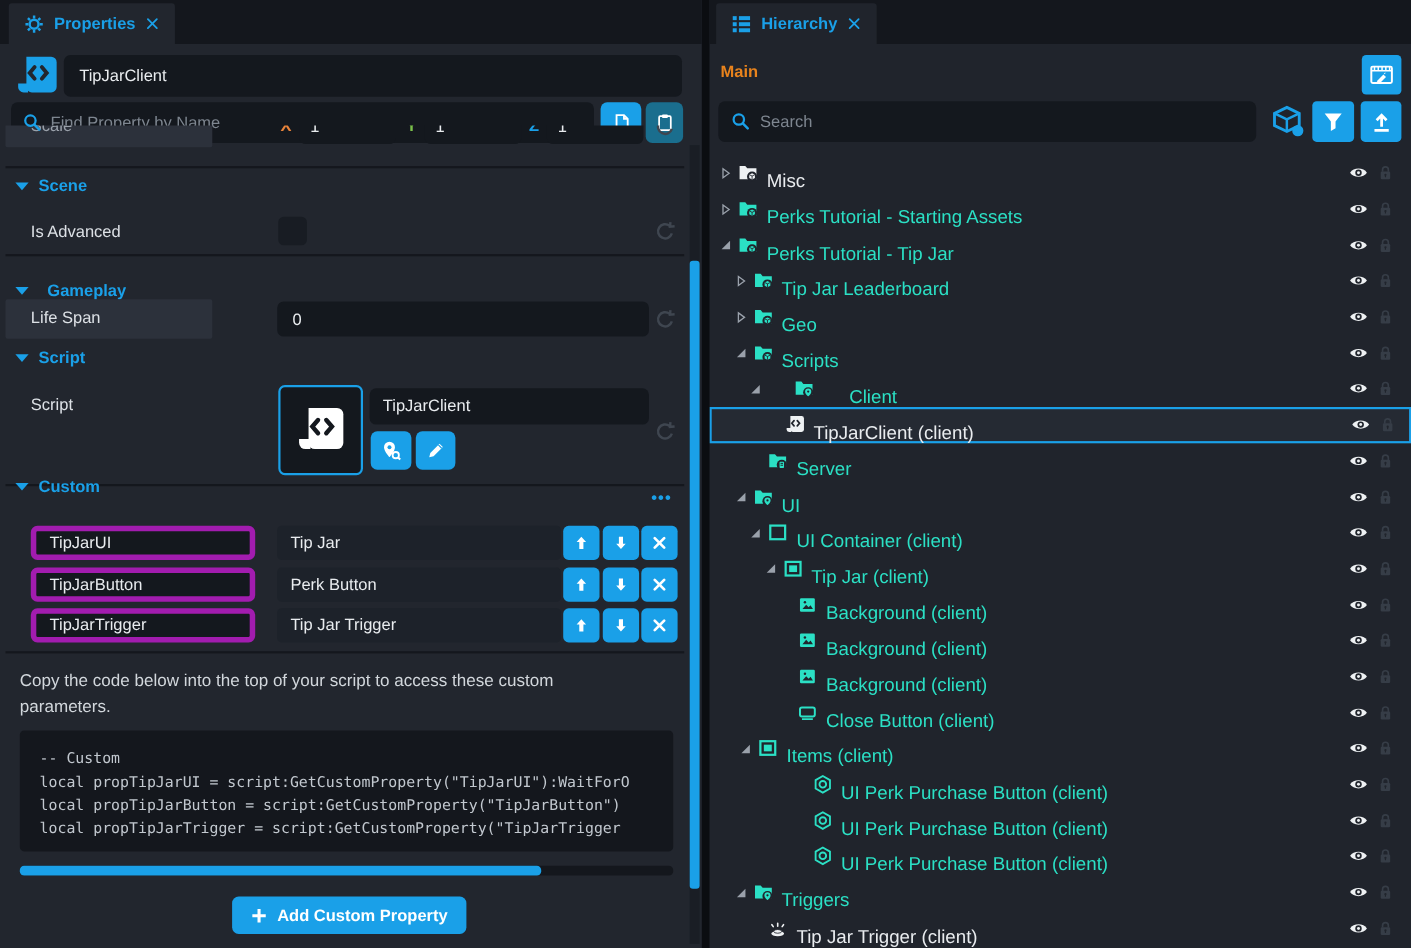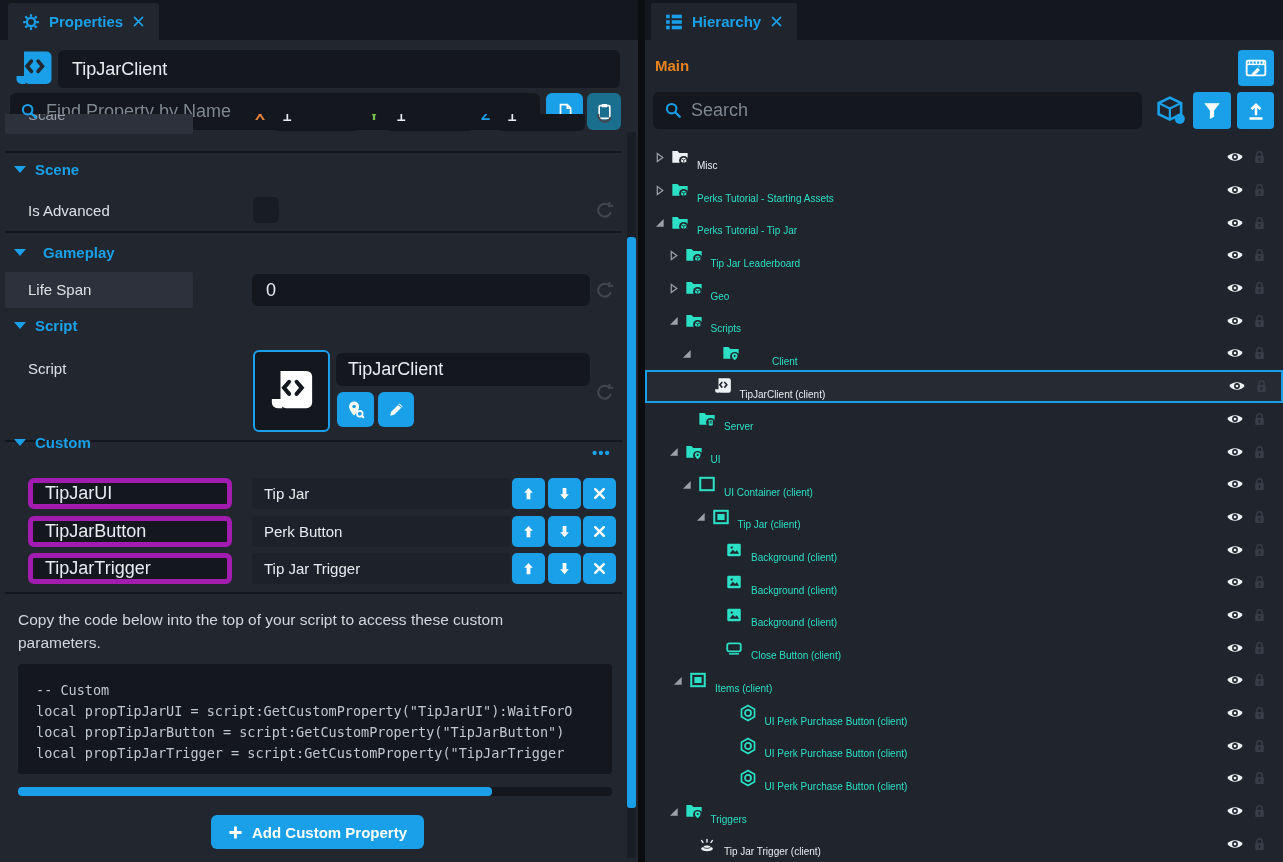--- a/index.html
+++ b/index.html
@@ -18,21 +18,21 @@
   .tab{position:absolute;left:8px;top:3px;height:37px;display:flex;align-items:center;
     gap:9px;padding:0 14px;border-radius:3px 3px 0 0;color:var(--accent-blue);
     font-size:15px;font-weight:700;}
   #props-panel .tab{background:var(--panel-bg);justify-content:center;}
   #hier-panel .tab{background:var(--hier-bg);}
   .tab .tab-ic{width:18px;height:18px;}
   .tab .tab-x{width:13px;height:13px;}
   svg{display:block;width:100%;height:100%;}
 
   .field{background:var(--field-bg);border-radius:6px;color:var(--text-white);
-    font-size:18px;border:none;outline:none;font-family:"Liberation Sans",sans-serif;}
+    font-size:15px;border:none;outline:none;font-family:"Liberation Sans",sans-serif;}
   input.field::placeholder{color:var(--text-grey);}
   .abs{position:absolute;}
   .btn-blue{background:var(--accent-blue);border-radius:6px;color:#fff;
     display:flex;align-items:center;justify-content:center;--hole:#1aa0e8;}
   .divider{position:absolute;left:5px;width:617px;height:2px;background:#14171d;}
   .sec-head{position:absolute;left:14px;display:flex;align-items:center;gap:9px;
     color:var(--accent-blue);font-size:15px;font-weight:700;}
   .sec-tri{width:0;height:0;border-left:6px solid transparent;
     border-right:6px solid transparent;border-top:7px solid var(--accent-blue);}
   .plabel{color:#dde1e6;font-size:15px;}
@@ -66,21 +66,21 @@
   #vscroll-track{position:absolute;left:627px;top:132px;width:9px;height:726px;background:#1a1e25;}
   #vscroll-thumb{position:absolute;left:0;top:105px;width:9px;height:571px;background:var(--accent-blue);border-radius:3px;}
 
   
   #main-label{position:absolute;left:10px;top:57px;color:var(--orange);font-size:15px;font-weight:700;}
   #tree{position:absolute;left:0;top:141px;width:638px;}
   .tree-row{position:relative;height:32.7px;display:flex;align-items:center;}
   .tree-row.selected{border:2px solid var(--accent-blue);background:#252a33;}
   .expander{width:13px;height:13px;flex:0 0 13px;}
   .node-icon{width:18px;height:18px;flex:0 0 18px;margin-left:5px;}
-  .node-label{font-size:10px;margin-left:8px;white-space:nowrap;margin-top:16px;}
+  .node-label{font-size:17px;margin-left:8px;white-space:nowrap;margin-top:16px;}
   .node-label.teal{color:var(--teal);}
   .node-label.white{color:var(--text-white);}
   .node-icon.teal{color:var(--teal);}
   .node-icon.white{color:#eef1f3;}
   .eye{position:absolute;left:581px;top:50%;transform:translateY(-50%);
     width:18px;height:18px;color:#eef1f3;}
   .lock{position:absolute;left:607px;top:50%;transform:translateY(-50%);
     width:15px;height:15px;color:#363d47;}
 </style>
 </head>
@@ -168,21 +168,21 @@
   <span class="plabel abs" style="left:28px;top:202px;text-align:right;">Is Advanced</span>
   <div class="abs" style="left:253px;top:197px;width:26px;height:26px;background:#181c23;border-radius:5px;"></div>
   <span class="reset-ic" style="left:594px;top:200px;">
       <svg viewBox="0 0 16 16">
         <path d="M12.8 9.3A4.9 4.9 0 1 1 11.2 4" fill="none" stroke="currentColor" stroke-width="1.7"></path>
         <path d="M11.8 1.4l-.3 3.2 3.2-.3" fill="none" stroke="currentColor" stroke-width="1.7"></path>
       </svg>
     </span>
   <div class="divider" style="top:231px;"></div>
 
-  <div class="sec-head" style="top:244px;gap:17px;">
+  <div class="sec-head" style="top:256px;gap:17px;">
     <span class="sec-tri"></span>
     <span>Gameplay</span>
   </div>
   <div class="abs" style="left:5px;top:272px;width:188px;height:36px;background:#2c313b;border-radius:2px;"></div>
   <span class="plabel abs" style="left:28px;top:281px;">Life Span</span>
   <input class="field abs" style="left: 252px; top: 274px; width: 338px; height: 32px; padding-left: 14px;" value="0">
   <span class="reset-ic" style="left:594px;top:280px;">
       <svg viewBox="0 0 16 16">
         <path d="M12.8 9.3A4.9 4.9 0 1 1 11.2 4" fill="none" stroke="currentColor" stroke-width="1.7"></path>
         <path d="M11.8 1.4l-.3 3.2 3.2-.3" fill="none" stroke="currentColor" stroke-width="1.7"></path>

